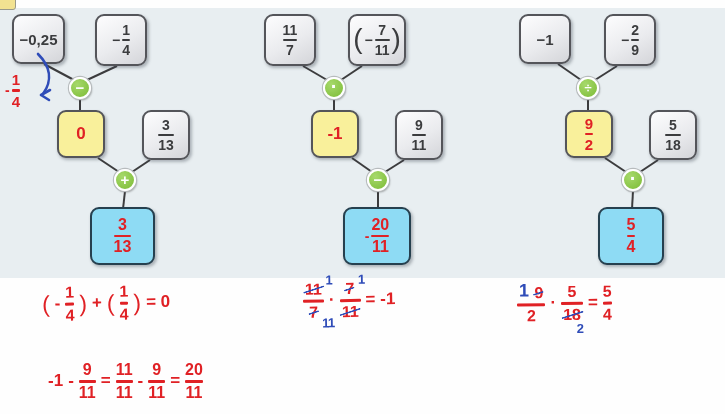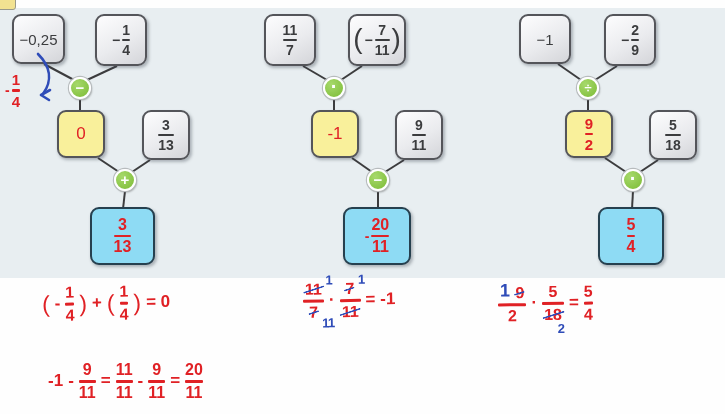--- a/index.html
+++ b/index.html
@@ -9,21 +9,21 @@
   
   #corner{position:absolute;left:-5px;top:-6px;width:19px;height:14px;background:#f2e291;border:1.5px solid #9a9a8a;border-radius:3px;}
 
   
   .node{position:absolute;box-sizing:border-box;border:2px solid #54555a;border-radius:9px;
         display:flex;align-items:center;justify-content:center;gap:2px;
         box-shadow:1.5px 2px 3px rgba(60,70,80,.35);z-index:3;}
   .node.gray{background:linear-gradient(150deg,#fdfdfe 0%,#eaebee 55%,#d4d5d9 100%);color:#3b3c3e;}
   .node.yellow{background:#f9f09b;color:#e02125;}
   .node.blue{background:#8edbf4;border-color:#26404f;color:#e02125;}
-  .node .plain{font-size:15px;font-weight:400;}
+  .node .plain{font-size:15px;font-weight:700;}
   .node.yellow .plain{font-size:17px;}
 
   
   .frac{display:inline-flex;flex-direction:column;align-items:center;line-height:1;font-weight:700;}
   .frac .bar{background:currentColor;height:2px;align-self:stretch;margin:2px 0;border-radius:1px;}
   .node .frac{font-size:14px;}
   .node.blue .frac{font-size:16px;}
   .node.blue .frac .bar{height:2.5px;}
   .node.yellow .frac{font-size:15px;}
   .node.yellow .frac .bar{height:2.5px;}
@@ -266,21 +266,21 @@
       </span>
       <span class="bar"></span>
       <span class="wrap">
         <span class="strike">11</span>
         <span class="mark subl">1</span>
       </span>
     </span>
     <span class="word">= -1</span>
   </div>
 
-  <div id="eq3" class="ink" style="left:498px;top:283px">
+  <div id="eq3" class="ink" style="left:517px;top:283px">
     <span class="mfrac">
       <span class="wrap">
         <span class="lead">1</span>
         <span class="strike">9</span>
       </span>
       <span class="bar"></span>
       <span>2</span>
     </span>
     <span class="word">·</span>
     <span class="mfrac">

